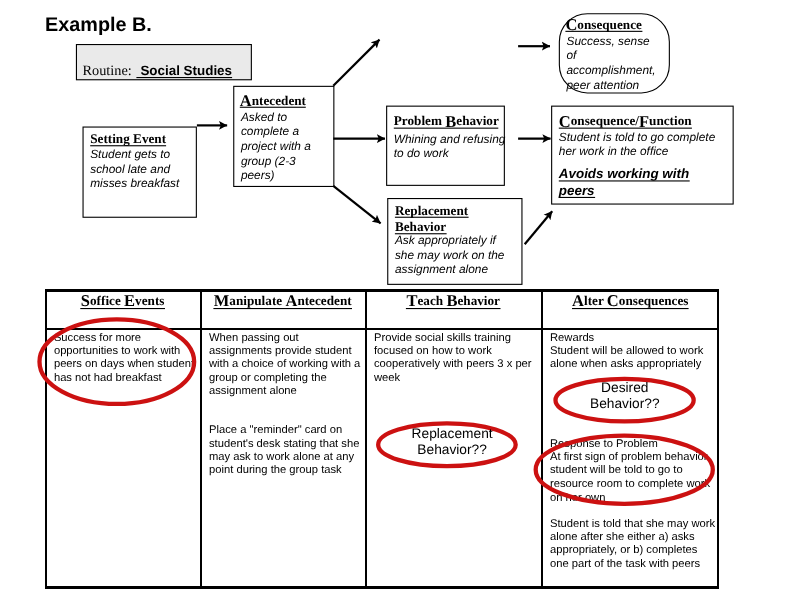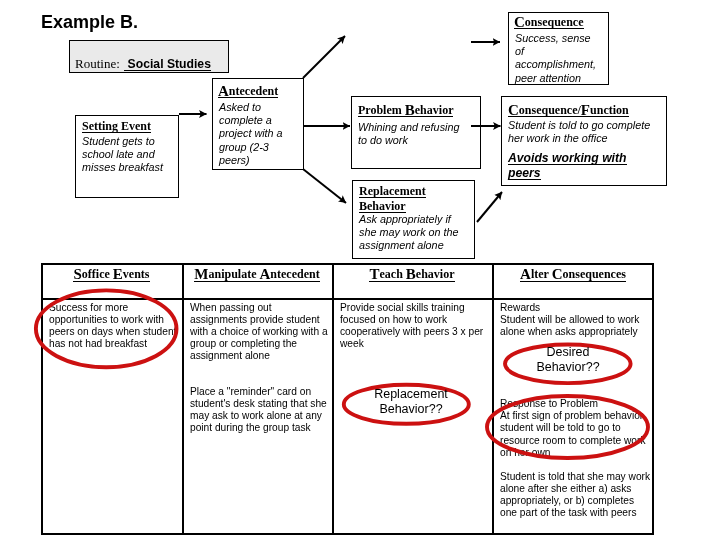--- a/index.html
+++ b/index.html
@@ -59,26 +59,26 @@
     <div class="hd ul" style="position:absolute;left:6px;top:5px;">Setting Event</div>
     <div class="bd" style="position:absolute;left:6px;top:19px;width:88px;">Student gets to school late and misses breakfast</div>
   </div>
 
   <div class="fbox" style="left:212px;top:78px;width:92px;height:92px;">
     <div class="hd ul" style="position:absolute;left:5px;top:7px;"><span class="bigcap">A</span><span>ntecedent</span></div>
     <div class="bd" style="position:absolute;left:6px;top:22px;width:71px;line-height:13.2px;">Asked to complete a project with a group (2-3 peers)</div>
   </div>
 
 
-  <div class="fbox" style="left:508px;top:12px;width:101px;height:73px;">
+  <div class="fbox" style="left:508px;top:12px;width:101px;height:73px;border-radius:26px;">
     <div class="hd" style="position:absolute;left:5px;top:3px;"><span class="ul"><span class="bigcap">C</span><span>onsequence</span></span></div>
     <div class="bd" style="position:absolute;left:6px;top:19px;width:76px;">Success, sense of accomplishment, peer attention</div>
   </div>
 
-  <div class="fbox" style="left:351px;top:96px;width:130px;height:73px;">
+  <div class="fbox" style="left:351px;top:96px;width:108px;height:73px;">
     <div class="hd" style="position:absolute;left:6px;top:7px;"><span class="ul"><span style="white-space:pre">Problem </span><span class="bigcap">B</span><span>ehavior</span></span></div>
     <div class="bd" style="position:absolute;left:6px;top:24px;width:105px;">Whining and refusing to do work</div>
   </div>
 
   <div class="fbox" style="left:501px;top:96px;width:166px;height:90px;">
     <div class="hd" style="position:absolute;left:6px;top:7px;"><span class="ul"><span class="bigcap">C</span><span>onsequence/</span><span class="bigcap">F</span><span>unction</span></span></div>
     <div class="bd" style="position:absolute;left:6px;top:22px;width:152px;">Student is told to go complete her work in the office</div>
     <div class="bd emph" style="position:absolute;left:6px;top:54px;width:130px;font-size:12.2px;line-height:15.3px;font-weight:bold;"><span class="ul2">Avoids working with</span><br><span class="ul2">peers</span></div>
   </div>
 

